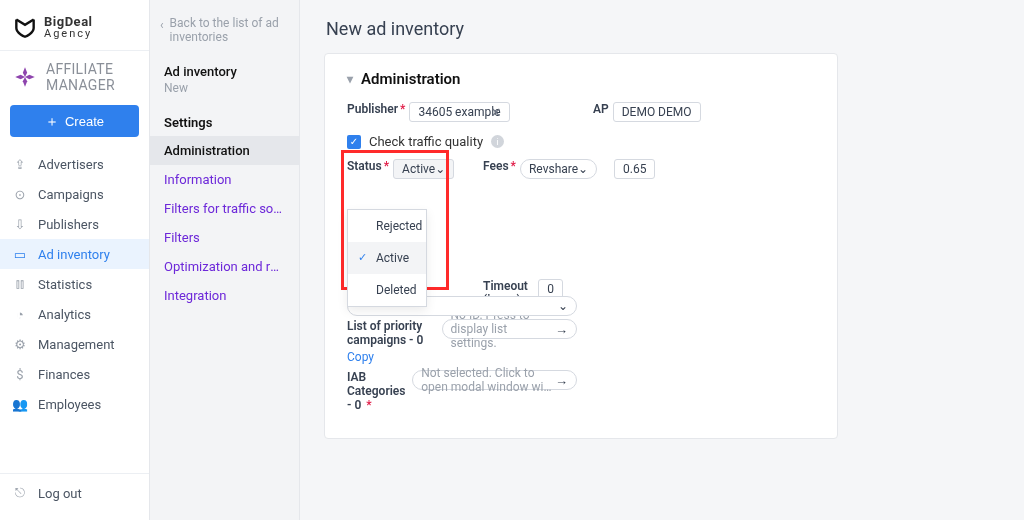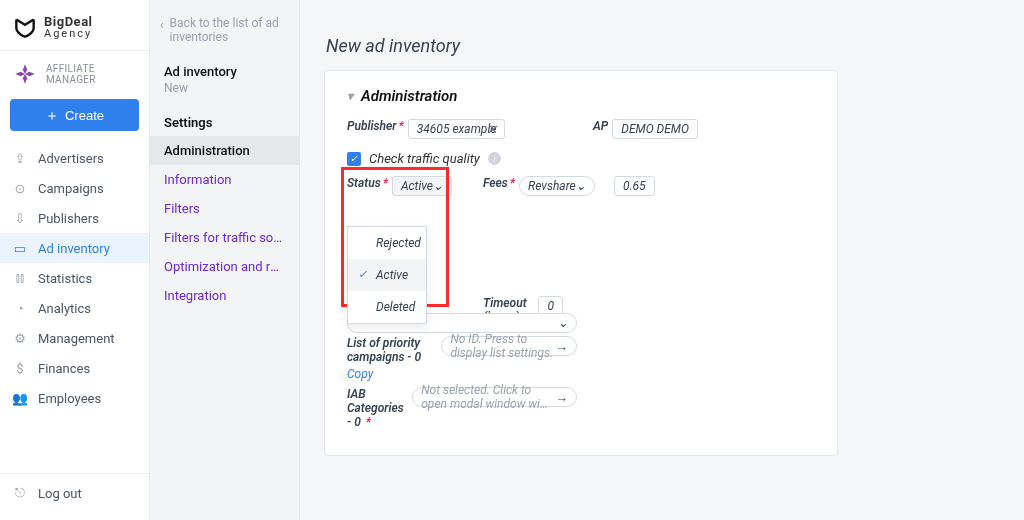--- a/index.html
+++ b/index.html
@@ -33,21 +33,21 @@
   .brand-text { line-height: 1; }
   .brand-text .l1 { font-weight: 700; font-size: 13px; letter-spacing: 0.5px; }
   .brand-text .l2 { font-size: 11px; letter-spacing: 2px; color: #333; }
   .divider { height: 1px; background: #eceff3; margin: 0; }
   .user-block {
     display: flex; align-items: center; gap: 8px;
     padding: 10px 12px 8px;
   }
   .user-ava { width: 26px; height: 26px; }
   .user-ava svg { display: block; }
-  .user-role { font-size: 10px; color: #8a8f98; letter-spacing: 0.3px; }
+  .user-role { font-size: 14px; color: #8a8f98; letter-spacing: 0.3px; }
   .create-btn {
     margin: 4px 10px 10px;
     background: #2f80ed;
     color: #fff;
     border: none;
     border-radius: 4px;
     height: 32px;
     display: flex; align-items: center; justify-content: center;
     gap: 6px;
     cursor: pointer;
@@ -95,23 +95,22 @@
   .sec-item {
     padding: 7px 14px; color: #6d28d9; font-size: 13px; cursor: pointer;
     white-space: nowrap; overflow: hidden; text-overflow: ellipsis;
   }
   .sec-item.active {
     background: #e5e7eb; color: #111; font-weight: 500;
   }
   
   .main {
     flex: 1;
-    padding: 35px 24px;
+    padding: 18px 24px;
     overflow: hidden;
-    font-style: italic;
   }
   .page-title { font-size: 18px; color: #374151; margin: 0 0 14px 2px; font-weight: 400; }
   .card {
     background: #fff;
     border: 1px solid #e5e7eb;
     border-radius: 4px;
     padding: 16px 22px 24px;
     position: relative;
     width: 514px;
   }
@@ -269,22 +268,22 @@
 <div class="col2">
   <div class="back-row">
     <span class="back-arrow">‹</span>
     <span>Back to the list of ad inventories</span>
   </div>
   <div class="crumb">Ad inventory</div>
   <div class="crumb-sub">New</div>
   <div class="sec-heading">Settings</div>
   <div class="sec-item active">Administration</div>
   <div class="sec-item">Information</div>
+  <div class="sec-item">Filters for traffic sour...</div>
   <div class="sec-item">Filters</div>
-  <div class="sec-item">Filters for traffic sour...</div>
   <div class="sec-item">Optimization and rules</div>
   <div class="sec-item">Integration</div>
 </div>
 
 <div class="main">
   <h2 class="page-title">New ad inventory</h2>
 
   <div class="card">
     <div class="panel-head">
       <span class="panel-caret">▾</span>

